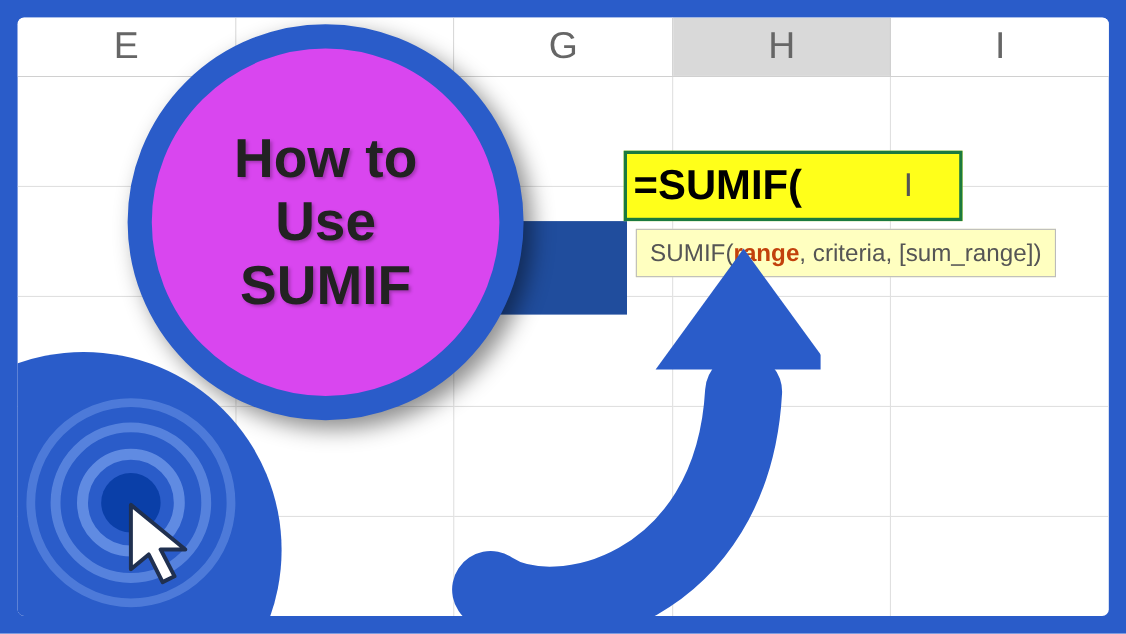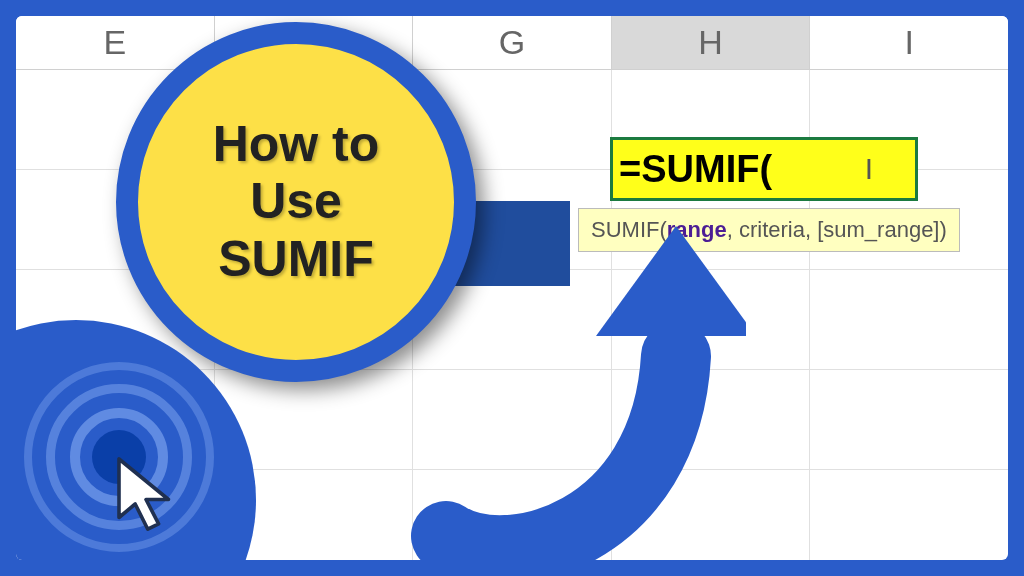--- a/index.html
+++ b/index.html
@@ -62,52 +62,51 @@
       width: 308px;
       height: 64px;
       border: 3px solid #1b7a3f;
       background: #ffff1a;
       display: flex;
       align-items: center;
       padding-left: 6px;
       font-size: 38px;
       font-weight: bold;
       color: #000;
-      margin-left: 43px;
     }
     .text-cursor {
       position: absolute;
       right: 42px;
       top: 50%;
       transform: translateY(-50%);
       font-size: 30px;
       font-weight: normal;
       color: #555;
     }
     .tooltip {
       position: absolute;
       top: 192px;
       left: 562px;
       background: #ffffc0;
       border: 1px solid #bbb;
       padding: 8px 12px;
       font-size: 22px;
       color: #555;
     }
-    .tooltip .p-bold { font-weight: bold; color: #4c1d95; }
+    .tooltip .p-bold { font-weight: bold; color: #c2410c; }
     .tooltip-fn { color: #555; }
 
     .circle-badge {
       position: absolute;
       top: 6px;
       left: 100px;
       width: 360px;
       height: 360px;
       border-radius: 50%;
-      background: #fde047;
+      background: #d946ef;
       border: 22px solid #2a5cc9;
       box-shadow: 8px 8px 20px rgba(0,0,0,0.45);
       display: flex;
       align-items: center;
       justify-content: center;
       text-align: center;
       padding: 30px;
     }
     .circle-badge div {
       font-size: 50px;

